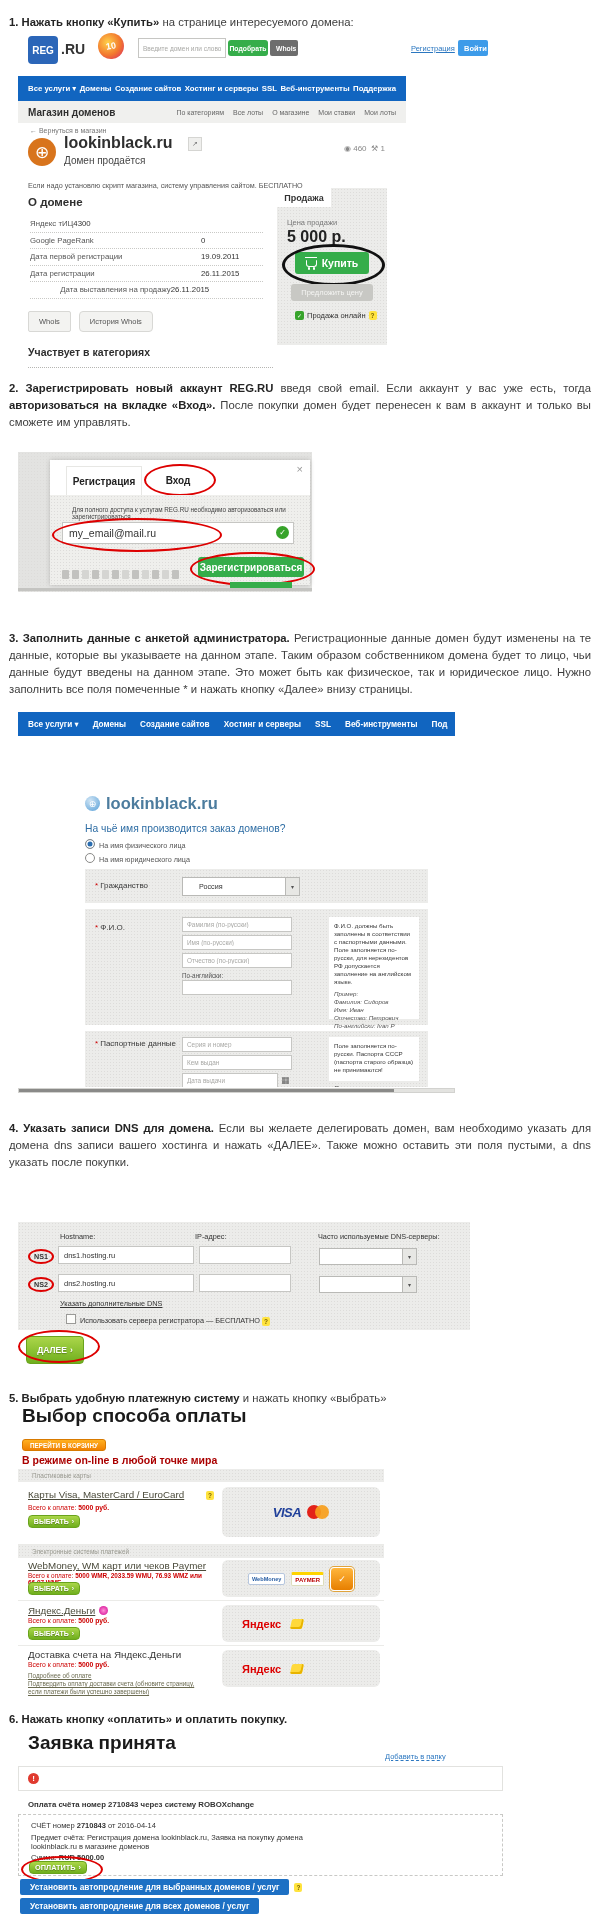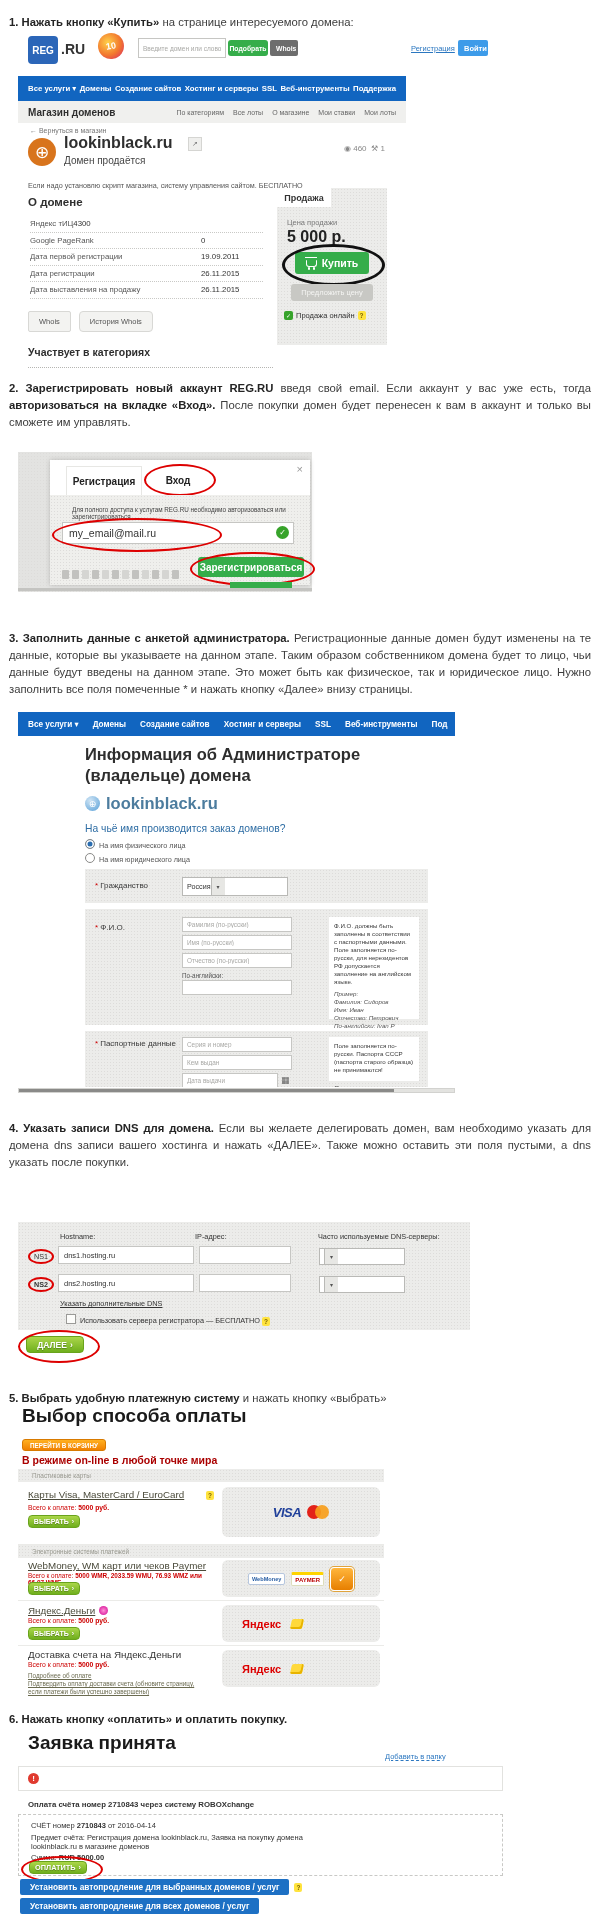--- a/index.html
+++ b/index.html
@@ -20,21 +20,21 @@
   .greenbtn{display:inline-flex;align-items:center;justify-content:center;background:#35ad4a;color:#fff;
         font-weight:700;border:none;border-radius:3px;cursor:pointer}
   .bluebtn{display:inline-flex;align-items:center;justify-content:center;background:#1d70c4;color:#fff;
         font-weight:700;border:none;border-radius:2px;cursor:pointer}
   .navbar{display:flex;align-items:center;justify-content:space-between;background:#1165c0;color:#fff;
         font-size:7.8px;font-weight:700;padding:0 10px;box-sizing:border-box;overflow:hidden;white-space:nowrap}
   .navbar span{cursor:pointer}
   input{box-sizing:border-box;border:1px solid #c6c6c3;font-family:inherit;color:#333;background:#fff}
   input::placeholder{color:#a9a9a6}
   .fld{position:absolute;height:15px;font-size:6.4px;padding:0 4px}
-  .selectbox{position:absolute;background:#fff;border:1px solid #b9b9b6;display:flex;align-items:center;font-size:7.2px;color:#333;padding-left:4px;cursor:pointer}
+  .selectbox{position:absolute;background:#fff;border:1px solid #b9b9b6;display:flex;align-items:center;justify-content:space-between;font-size:7.2px;color:#333;padding-left:16px;cursor:pointer}
   .selsq{width:13px;align-self:stretch;background:#e7e7e4;border-left:1px solid #b9b9b6;display:flex;align-items:center;justify-content:center;font-size:6px;color:#555}
   .helpbox{position:absolute;background:#fff;font-size:6.2px;line-height:8px;color:#3a3a3a;padding:5px;box-sizing:border-box}
   .plabel{position:absolute;font-size:8px;color:#3a3a3a}
   .ast{color:#cc0000;margin-right:2px}
   .red-t{color:#c00}
   .cart{display:inline-block;width:9px;height:6px;border:1.5px solid #fff;border-top:none;border-radius:1px 1px 3px 3px;position:relative;margin-right:5px}
   .cart::before{content:"";position:absolute;left:-2px;top:-3px;width:12px;height:1.5px;background:#fff}
   .cart::after{content:"";position:absolute;left:1px;bottom:-4px;width:2.5px;height:2.5px;background:#fff;border-radius:50%;box-shadow:5px 0 0 #fff}
   .chk{display:inline-flex;align-items:center;justify-content:center;background:#37a32b;color:#fff;border-radius:2px}
   .soc{display:inline-block;width:7px;height:9px;background:#c2c2bf;margin-right:3px;border-radius:1px}
@@ -128,21 +128,21 @@
         <span style="color:#333;width:62px">0</span>
       </div>
     <div style="display:flex;justify-content:space-between;height:15.5px;align-items:center;border-bottom:1px dotted #c9c9c6">
         <span style="color:#555">Дата первой регистрации</span>
         <span style="color:#333;width:62px">19.09.2011</span>
       </div>
     <div style="display:flex;justify-content:space-between;height:15.5px;align-items:center;border-bottom:1px dotted #c9c9c6">
         <span style="color:#555">Дата регистрации</span>
         <span style="color:#333;width:62px">26.11.2015</span>
       </div>
-    <div style="display:flex;justify-content:space-between;height:15.5px;align-items:center;border-bottom:1px dotted #c9c9c6">
+    <div style="display:flex;justify-content:center;height:15.5px;align-items:center;border-bottom:1px dotted #c9c9c6">
         <span style="color:#555">Дата выставления на продажу</span>
         <span style="color:#333;width:62px">26.11.2015</span>
       </div>
   </div>
 
   <div class="abs" style="left:10px;top:283px;display:flex;gap:8px">
     <button style="font-size:7.5px;padding:5px 10px;background:#f3f3f1;border:1px solid #d8d8d5;border-radius:2px;color:#555;cursor:pointer">Whois</button>
     <button style="font-size:7.5px;padding:5px 10px;background:#f3f3f1;border:1px solid #d8d8d5;border-radius:4px;color:#555;cursor:pointer">История Whois</button>
   </div>
   <div class="abs" style="left:10px;top:314px;width:245px;border-bottom:1px dotted #b5b5b2;padding-bottom:7px">
@@ -154,21 +154,21 @@
       <b style="font-size:9px;color:#333">Продажа</b>
     </div>
     <span class="abs" style="left:10px;top:30px;font-size:7.5px;color:#777">Цена продажи</span>
     <b class="abs" style="left:10px;top:40px;font-size:16px;color:#222">5 000 р.</b>
     <button class="abs greenbtn" style="left:18px;top:64px;width:74px;height:22px;font-size:10.5px">
         <span class="cart"></span>
         <span>Купить</span>
       </button>
     <div class="ellipse blacke" style="left:5px;top:56px;width:97px;height:36px"></div>
     <button class="abs" style="left:14px;top:96px;width:82px;height:17px;background:#c8c8c4;color:#f4f4f2;border:none;border-radius:3px;font-size:7.5px;cursor:default">Предложить цену</button>
-    <div class="abs" style="left:7px;top:123px;font-size:7.5px;color:#333;display:flex;align-items:flex-end;gap:3px">
+    <div class="abs" style="left:18px;top:123px;font-size:7.5px;color:#333;display:flex;align-items:flex-end;gap:3px">
       <span class="chk" style="width:9px;height:9px;font-size:6px">✓</span>
       <span>Продажа онлайн</span>
       <span class="q">?</span>
     </div>
   </div>
 </div>
 
 <p class="step" style="top:369px"><b>2. Зарегистрировать новый аккаунт REG.RU</b><span> введя свой email. Если аккаунт у вас уже есть, тогда </span><b>авторизоваться на вкладке «Вход».</b><span> После покупки домен будет перенесен к вам в аккаунт и только вы сможете им управлять.</span></p>
 
 <div class="abs dots" style="left:18px;top:452px;width:294px;height:140px;background-color:#e3e3e1">
@@ -202,21 +202,20 @@
 <div class="abs" style="left:18px;top:712px;width:437px;height:382px">
   <div class="abs navbar" style="left:0;top:0;width:437px;height:24px;font-size:8.2px;gap:14px;justify-content:flex-start">
     <span>Все услуги ▾</span>
     <span>Домены</span>
     <span>Создание сайтов</span>
     <span>Хостинг и серверы</span>
     <span>SSL</span>
     <span>Веб-инструменты</span>
     <span>Под</span>
   </div>
-  <b class="abs" style="left:67px;top:32px;width:320px;font-size:16.5px;line-height:21px;color:#2e2e2e">Информация об Администраторе (владельце) домена</b>
   <div class="abs" style="left:67px;top:82px;display:flex;align-items:center;gap:6px">
     <span style="width:15px;height:15px;border-radius:50%;background:radial-gradient(circle at 35% 30%,#cfe4f4,#58a0d8);color:#fff;font-size:9px;display:inline-flex;align-items:center;justify-content:center">⊕</span>
     <span style="font-size:16.5px;font-weight:600;color:#4c7c9e">lookinblack.ru</span>
   </div>
   <span class="abs" style="left:67px;top:111px;font-size:10.3px;color:#2e6da4">На чьё имя производится заказ доменов?</span>
   <label class="abs" style="left:67px;top:127px;font-size:7.2px;color:#555"><span class="radio sel"></span><span>На имя физического лица</span></label>
   <label class="abs" style="left:67px;top:141px;font-size:7.2px;color:#555"><span class="radio"></span><span>На имя юридического лица</span></label>
 
   <div class="abs dots" style="left:67px;top:157px;width:343px;height:34px">
     <span class="plabel" style="left:10px;top:12px"><span class="ast">*</span><span>Гражданство</span></span>
@@ -263,40 +262,40 @@
 </div>
 
 <p class="step" style="top:1109px"><b>4. Указать записи DNS для домена.</b><span> Если вы желаете делегировать домен, вам необходимо указать для домена dns записи вашего хостинга и нажать «ДАЛЕЕ». Также можно оставить эти поля пустыми, а dns указать после покупки.</span></p>
 
 <div class="abs" style="left:18px;top:1222px;width:452px;height:140px">
   <div class="abs dots" style="left:0;top:0;width:452px;height:108px">
     <span class="abs" style="left:42px;top:10px;font-size:7.3px;color:#333">Hostname:</span>
     <span class="abs" style="left:177px;top:10px;font-size:7.3px;color:#333">IP-адрес:</span>
     <span class="abs" style="left:300px;top:10px;font-size:7.3px;color:#333">Часто используемые DNS-серверы:</span>
 
-    <span class="abs" style="left:10px;top:27px;font-size:7.2px;font-weight:400;color:#333;border:2px solid #dd0000;border-radius:50%;padding:1px 4px">NS1</span>
+    <span class="abs" style="left:10px;top:27px;font-size:7.2px;font-weight:700;color:#333;border:2px solid #dd0000;border-radius:50%;padding:1px 4px">NS1</span>
     <input class="abs" style="left: 40px; top: 24px; width: 136px; height: 18px; font-size: 7.5px; padding: 0px 5px;" value="dns1.hosting.ru">
     <input class="abs" style="left: 181px; top: 24px; width: 92px; height: 18px; font-size: 7.5px; padding: 0px 5px;">
     <div class="selectbox" style="left:301px;top:26px;width:80px;height:15px">
         <span></span>
         <span class="selsq">▾</span>
       </div>
 
     <span class="abs" style="left:10px;top:55px;font-size:7.2px;font-weight:700;color:#333;border:2px solid #dd0000;border-radius:50%;padding:1px 4px">NS2</span>
     <input class="abs" style="left: 40px; top: 52px; width: 136px; height: 18px; font-size: 7.5px; padding: 0px 5px;" value="dns2.hosting.ru">
     <input class="abs" style="left: 181px; top: 52px; width: 92px; height: 18px; font-size: 7.5px; padding: 0px 5px;">
     <div class="selectbox" style="left:301px;top:54px;width:80px;height:15px">
         <span></span>
         <span class="selsq">▾</span>
       </div>
 
     <a class="abs" style="left:42px;top:77px;font-size:7.3px;color:#333;text-decoration:underline;cursor:pointer">Указать дополнительные DNS</a>
     <label class="abs" style="left:48px;top:92px;font-size:7.3px;color:#333"><span class="cbx"></span><span>Использовать сервера регистратора — БЕСПЛАТНО</span> <span class="q">?</span></label>
   </div>
-  <button class="abs lime" style="left:8px;top:114px;width:58px;height:17px;font-size:8.5px">
+  <button class="abs lime" style="left:8px;top:114px;width:58px;height:28px;font-size:8.5px">
       <span>ДАЛЕЕ</span>
       <span>›</span>
     </button>
   <div class="ellipse rede" style="left:0;top:108px;width:78px;height:29px"></div>
 </div>
 
 <p class="step" style="top:1379px"><b>5. Выбрать удобную платежную систему</b><span> и нажать кнопку «выбрать»</span></p>
 
 <div class="abs" style="left:18px;top:1405px;width:440px;height:292px">
   <b class="abs" style="left:4px;top:0;font-size:19px;color:#1a1a1a">Выбор способа оплаты</b>

